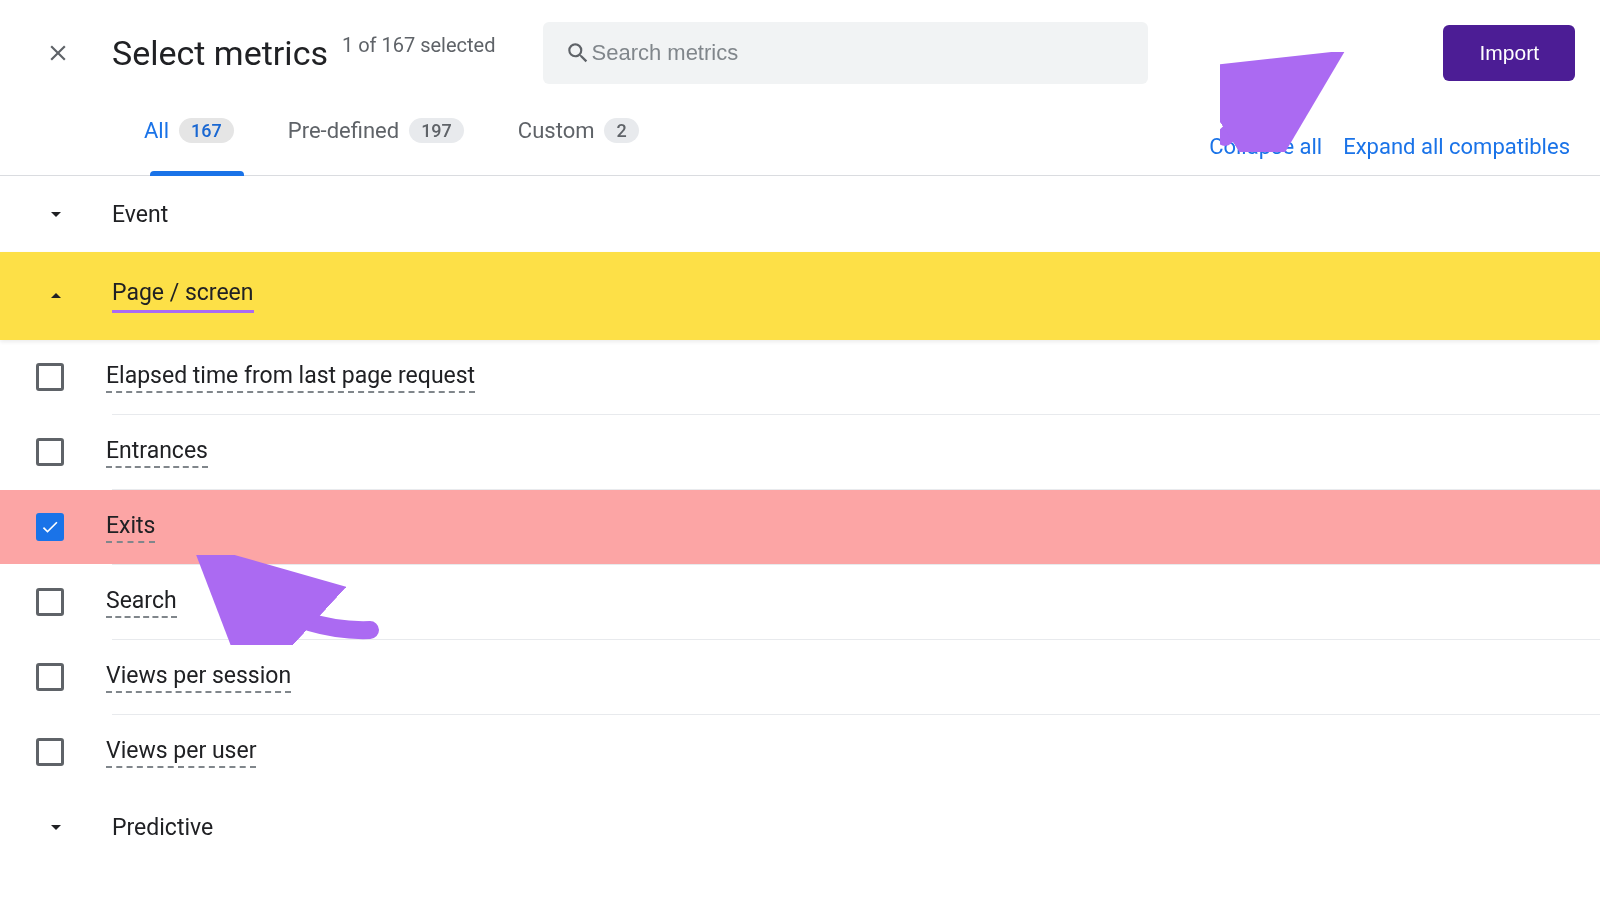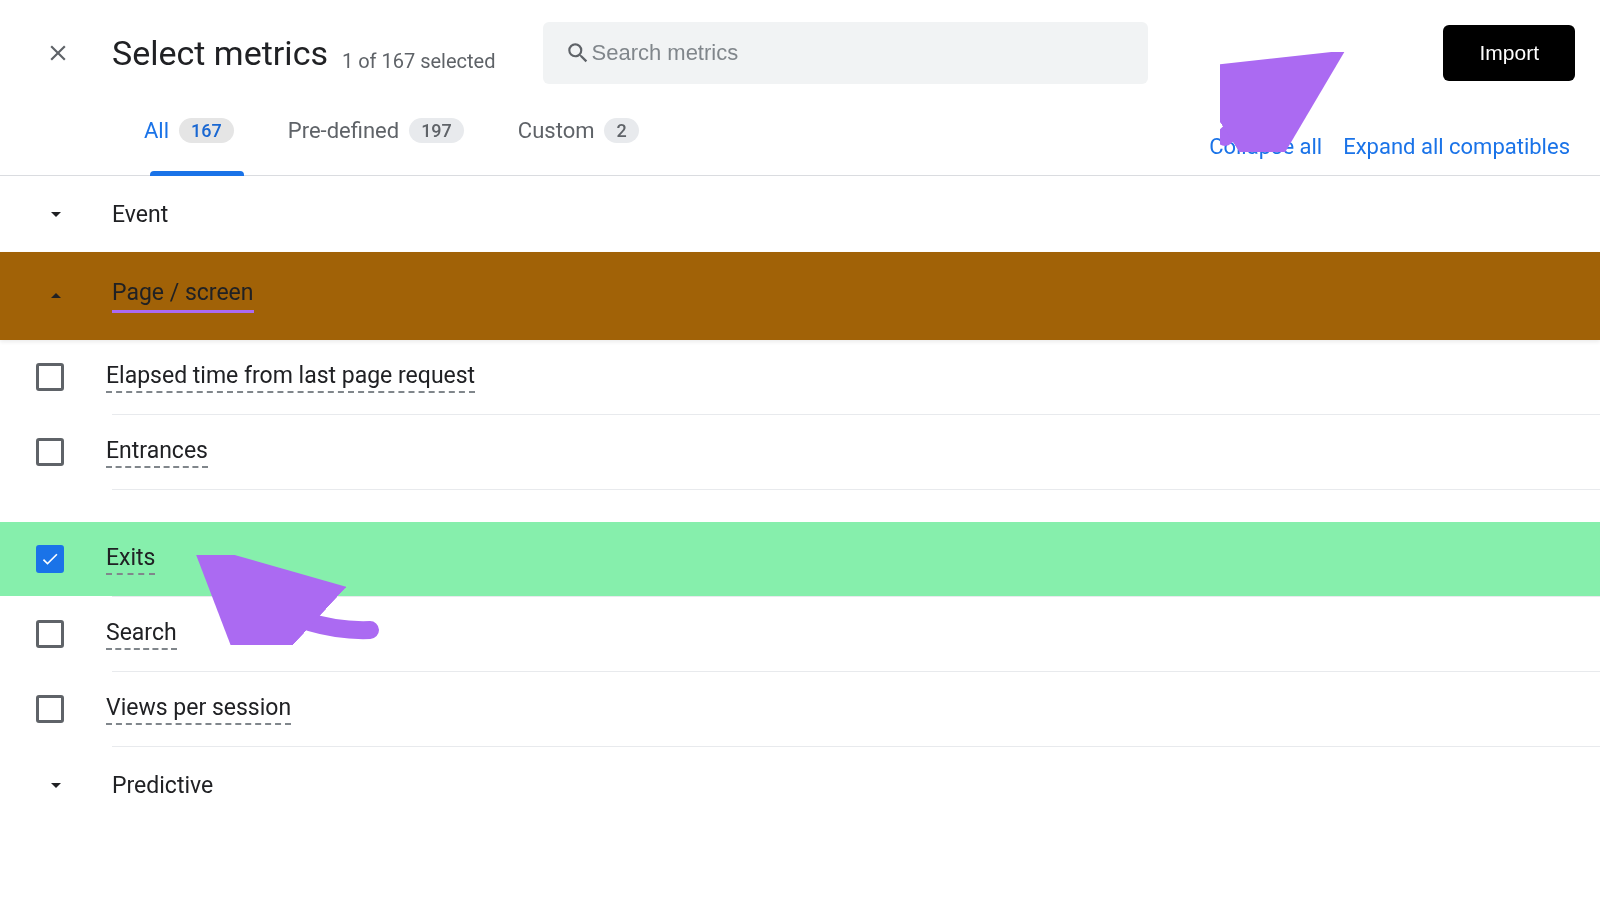--- a/index.html
+++ b/index.html
@@ -22,21 +22,21 @@
       height: 28px;
       cursor: pointer;
       display: flex;
       align-items: center;
       justify-content: center;
       color: #5f6368;
       flex-shrink: 0;
     }
     .title-group {
       display: flex;
-      align-items: flex-end;
+      align-items: flex-start;
       gap: 14px;
       margin-left: 10px;
       flex-shrink: 0;
     }
     .page-title {
       font-size: 34px;
       font-weight: 400;
       color: #202124;
     }
     .selected-count {
@@ -62,21 +62,21 @@
     .search-input {
       border: none;
       background: transparent;
       font-size: 22px;
       color: #5f6368;
       outline: none;
       width: 100%;
     }
     .search-input::placeholder { color: #80868b; }
     .import-button {
-      background: #000000;
+      background: #4c1d95;
       color: #ffffff;
       border: none;
       border-radius: 6px;
       padding: 14px 36px;
       font-size: 21px;
       font-weight: 500;
       cursor: pointer;
       margin-left: auto;
       height: 56px;
       position: relative;
@@ -138,21 +138,21 @@
     .list { }
     .category-row {
       display: flex;
       align-items: center;
       padding: 0 42px;
       height: 76px;
       gap: 42px;
       cursor: pointer;
     }
     .category-row.expanded {
-      background: #a16207;
+      background: #fde047;
       height: 88px;
       box-shadow: 0 2px 4px rgba(0,0,0,0.08);
       position: relative;
       z-index: 2;
       text-align: center;
     }
     .chevron {
       width: 28px;
       display: flex;
       justify-content: center;
@@ -170,22 +170,21 @@
       display: flex;
       align-items: center;
       height: 74px;
       padding: 0 36px;
       gap: 42px;
       border-bottom: 1px solid #e8eaed;
       cursor: pointer;
     }
     .metric-row:first-of-type { border-top: none; }
     .metric-row.selected {
-      background: #86efac;
-      margin-top: 32px;
+      background: #fca5a5;
     }
     .checkbox {
       width: 28px;
       height: 28px;
       border: 3px solid #5f6368;
       border-radius: 3px;
       display: flex;
       align-items: center;
       justify-content: center;
       flex-shrink: 0;
@@ -315,20 +314,24 @@
       <div class="metric-row">
         <span class="checkbox" style="position: relative;"></span>
         <span class="metric-label">Search</span>
       </div>
       <div class="sep"></div>
       <div class="metric-row">
         <span class="checkbox" style="position: relative;"></span>
         <span class="metric-label">Views per session</span>
       </div>
       <div class="sep"></div>
+      <div class="metric-row">
+        <span class="checkbox" style="position: relative;"></span>
+        <span class="metric-label">Views per user</span>
+      </div>
     </div>
     <div class="category-row">
       <span class="chevron">
         <svg width="24" height="24" viewBox="0 0 24 24">
           <path d="M7 10l5 5 5-5z" fill="currentColor"></path>
         </svg>
       </span>
       <span class="category-label">Predictive</span>
     </div>
   </div>

